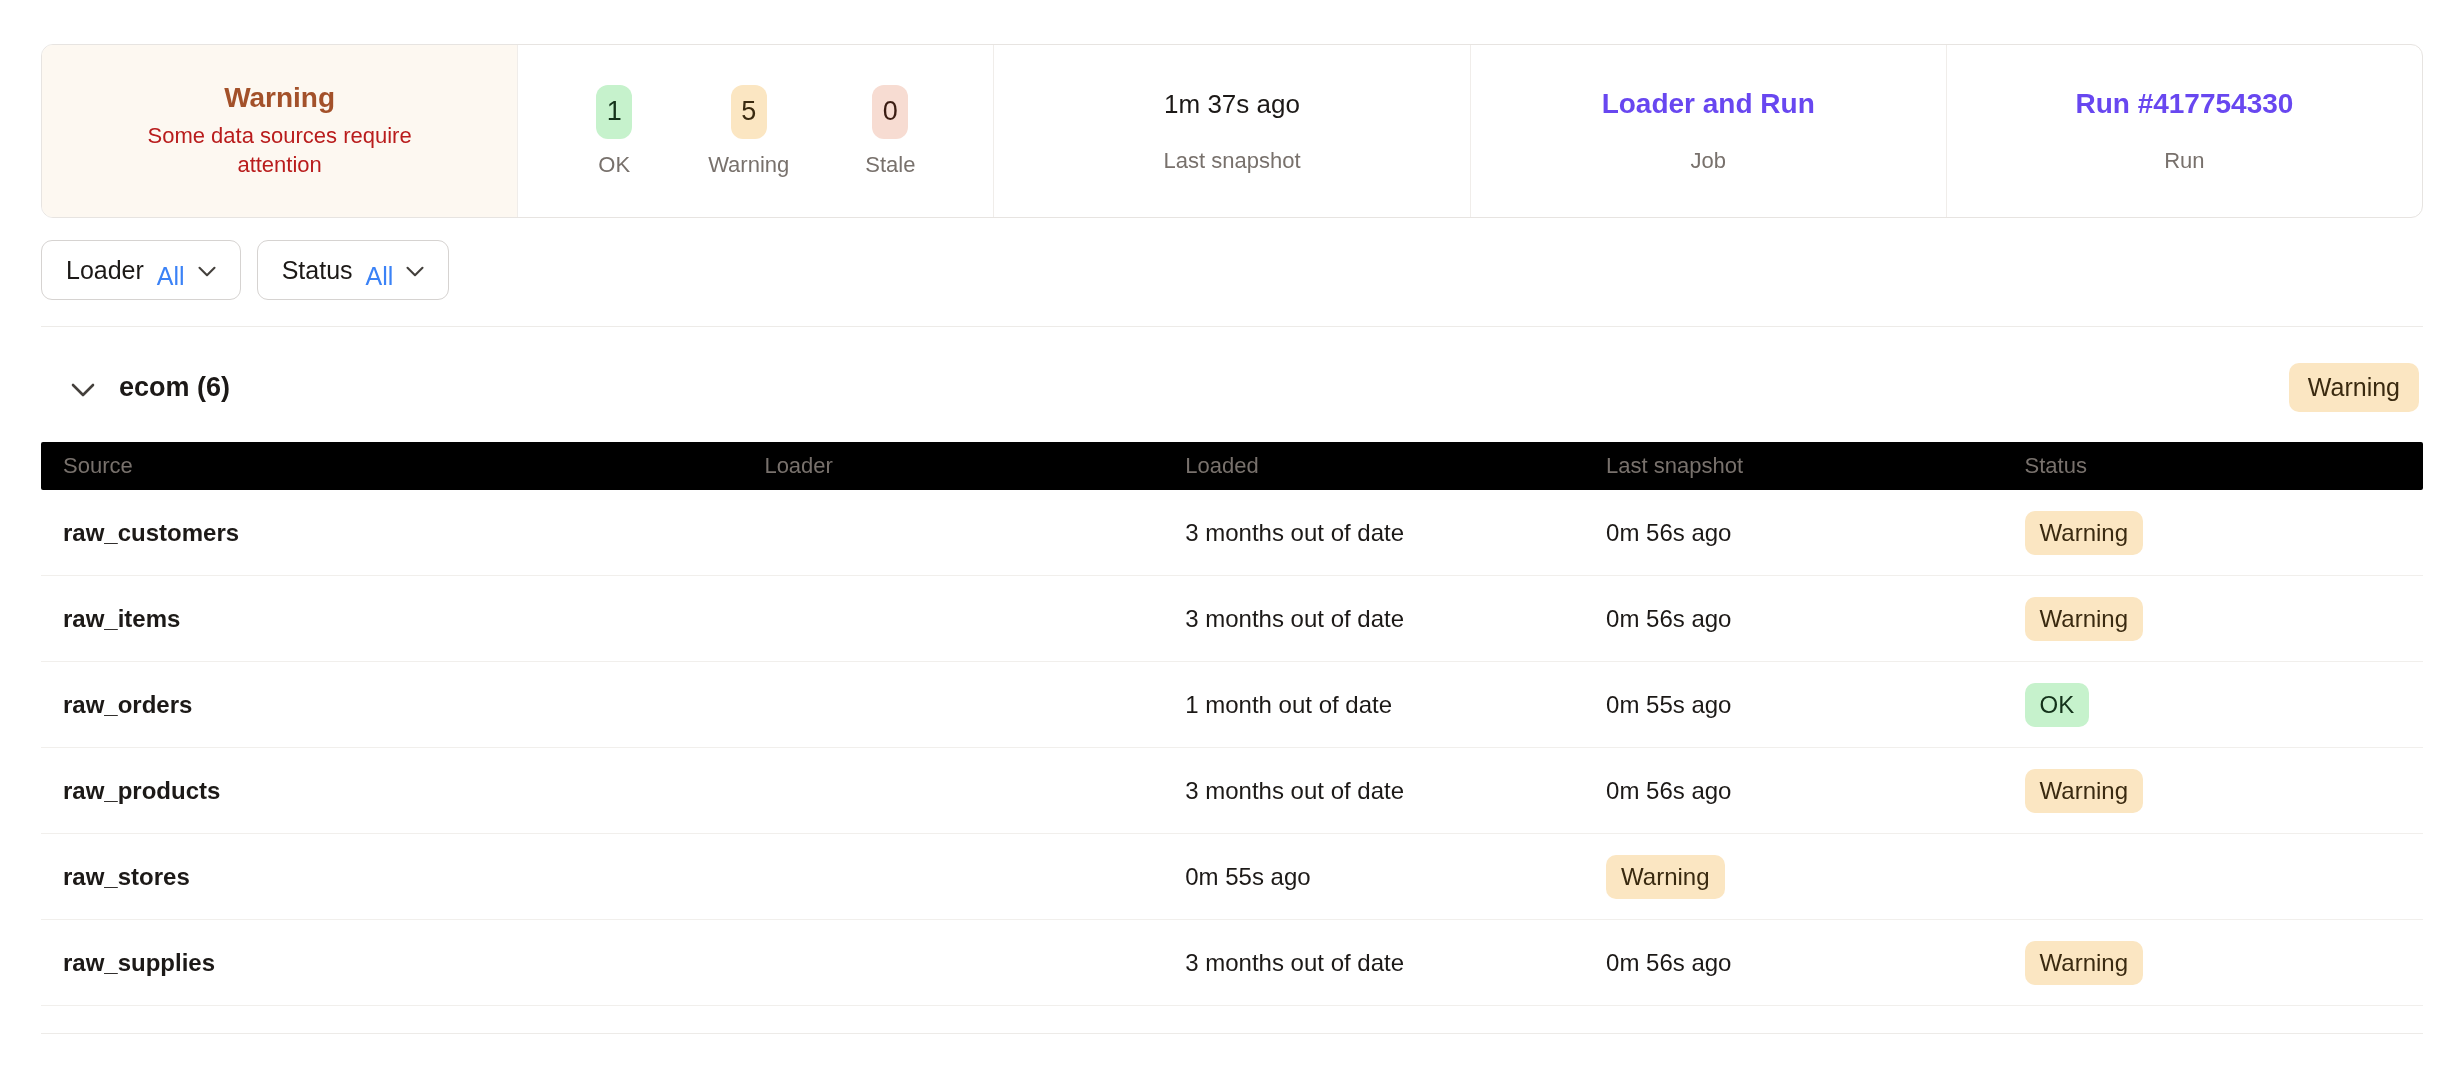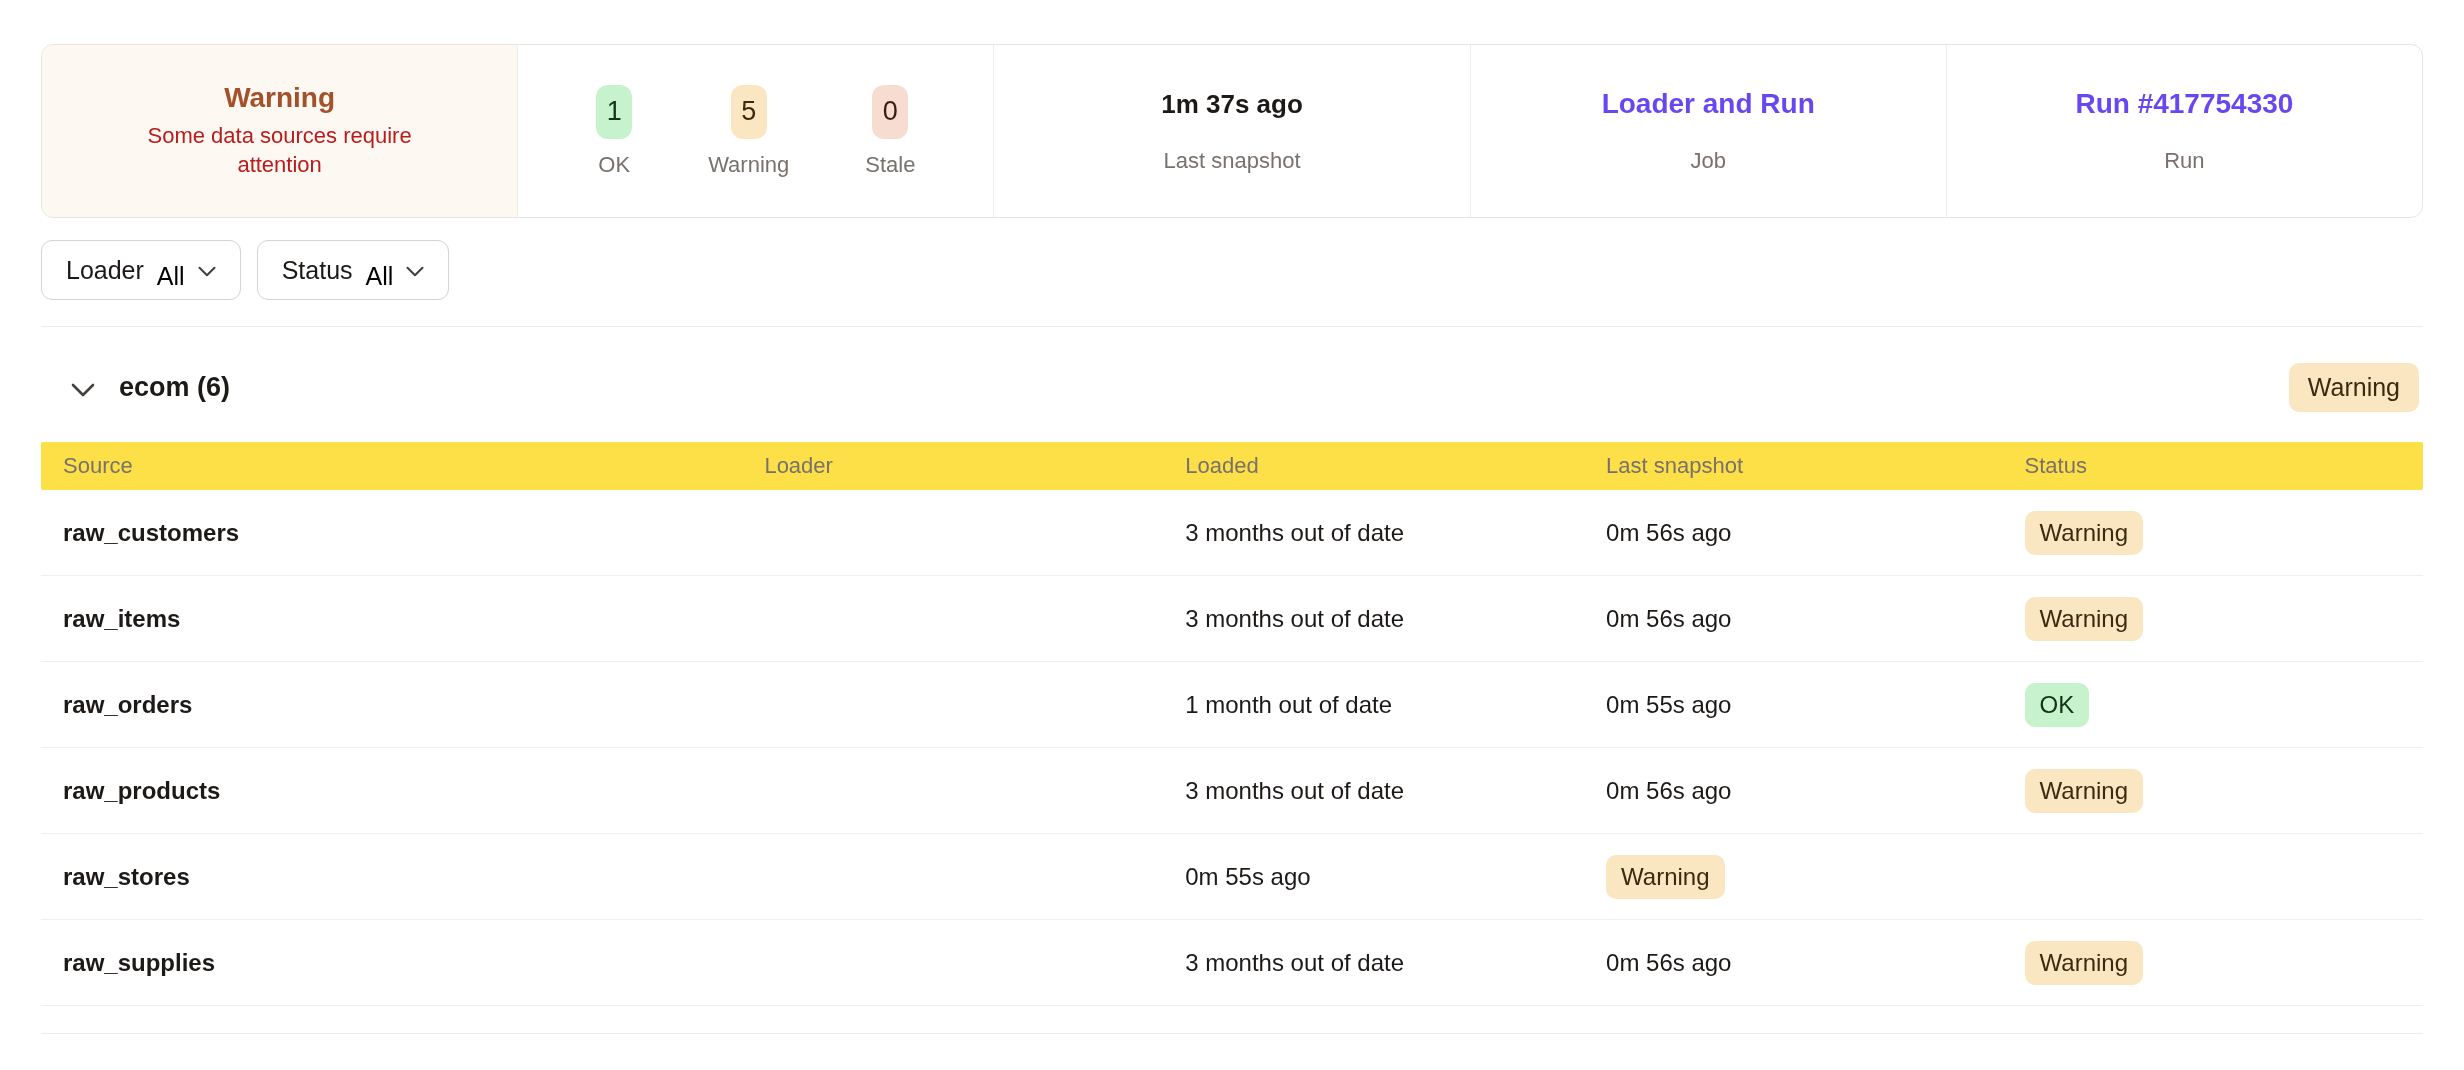--- a/index.html
+++ b/index.html
@@ -14,51 +14,51 @@
     justify-content:center; border-left:1px solid #f0edea; }
   .summary-cell:first-child { border-left:none; background:#fdf8f1; }
   .status-title { font-size:28px; font-weight:bold; color:#a3512a; }
   .status-subtitle { font-size:22px; color:#b91c1c; text-align:center; max-width:320px;
     line-height:1.3; margin-top:8px; }
   .counters { flex-direction:row; gap:76px; }
   .counter { display:flex; flex-direction:column; align-items:center; }
   .counter-badge { min-width:36px; height:54px; padding:0 8px; border-radius:12px;
     display:flex; align-items:center; justify-content:center; font-size:27px; }
   .counter-label { font-size:22px; color:#78716c; margin-top:13px; }
-  .metric-value { font-size:26px; font-weight:700; color:#1c1917; }
+  .metric-value { font-size:26px; font-weight:400; color:#1c1917; }
   .metric-label { font-size:22px; color:#78716c; margin-top:28px; }
   .link-value { font-size:28px; font-weight:bold; color:#6847f0; cursor:pointer; }
 
   .badge-green  { background:#c6f2cc; color:#14321a; }
   .badge-orange { background:#fbe6c2; color:#3a2a10; }
   .badge-red    { background:#f7dcd2; color:#3a1c12; }
 
   
   .filters { display:flex; gap:16px; margin-top:22px; }
   .filter-btn { display:flex; align-items:center; gap:13px; height:60px; padding:0 24px;
     border:1px solid #d6d3d1; border-radius:11px; background:#ffffff; font-size:25px;
     cursor:pointer; }
   .filter-label { color:#1c1917; }
-  .filter-value { color:#000000;margin-top:12px; }
+  .filter-value { color:#3b82f6;margin-top:12px; }
   .chev { width:18px; height:11px; margin-top:3px; }
 
   .h-divider { border-top:1px solid #edebe8; margin-top:26px; }
 
   
   .group-header { display:flex; align-items:center; margin-top:36px; padding:0 4px;
     cursor:pointer;justify-content:flex-end; }
   .group-chev { width:24px; height:14px; margin:4px 24px 0 26px; }
   .group-name { font-size:27px; font-weight:bold; }
   .group-status { margin-left:auto; font-size:25px; padding:10px 19px; border-radius:10px; }
 
   
   .table { margin-top:30px; }
   .trow { display:grid; grid-template-columns:30% 18% 18% 17.9% 1fr;
     align-items:center; padding:0 22px; }
-  .thead { background:#fde047; height:48px; border-radius:2px; }
+  .thead { background:#000000; height:48px; border-radius:2px; }
   .th { font-size:22px; color:#78716c; }
   .tbody-row { height:86px; border-bottom:1px solid #f1efec; }
   .cell { font-size:24px; color:#1c1917; }
   .cell-source { font-weight:bold; }
   .status-badge { display:inline-block; font-size:24px; padding:8px 15px;
     border-radius:10px; }
   .bottom-divider { border-top:1px solid #edebe8; margin-top:27px; }
 </style>
 </head>
 <body>

